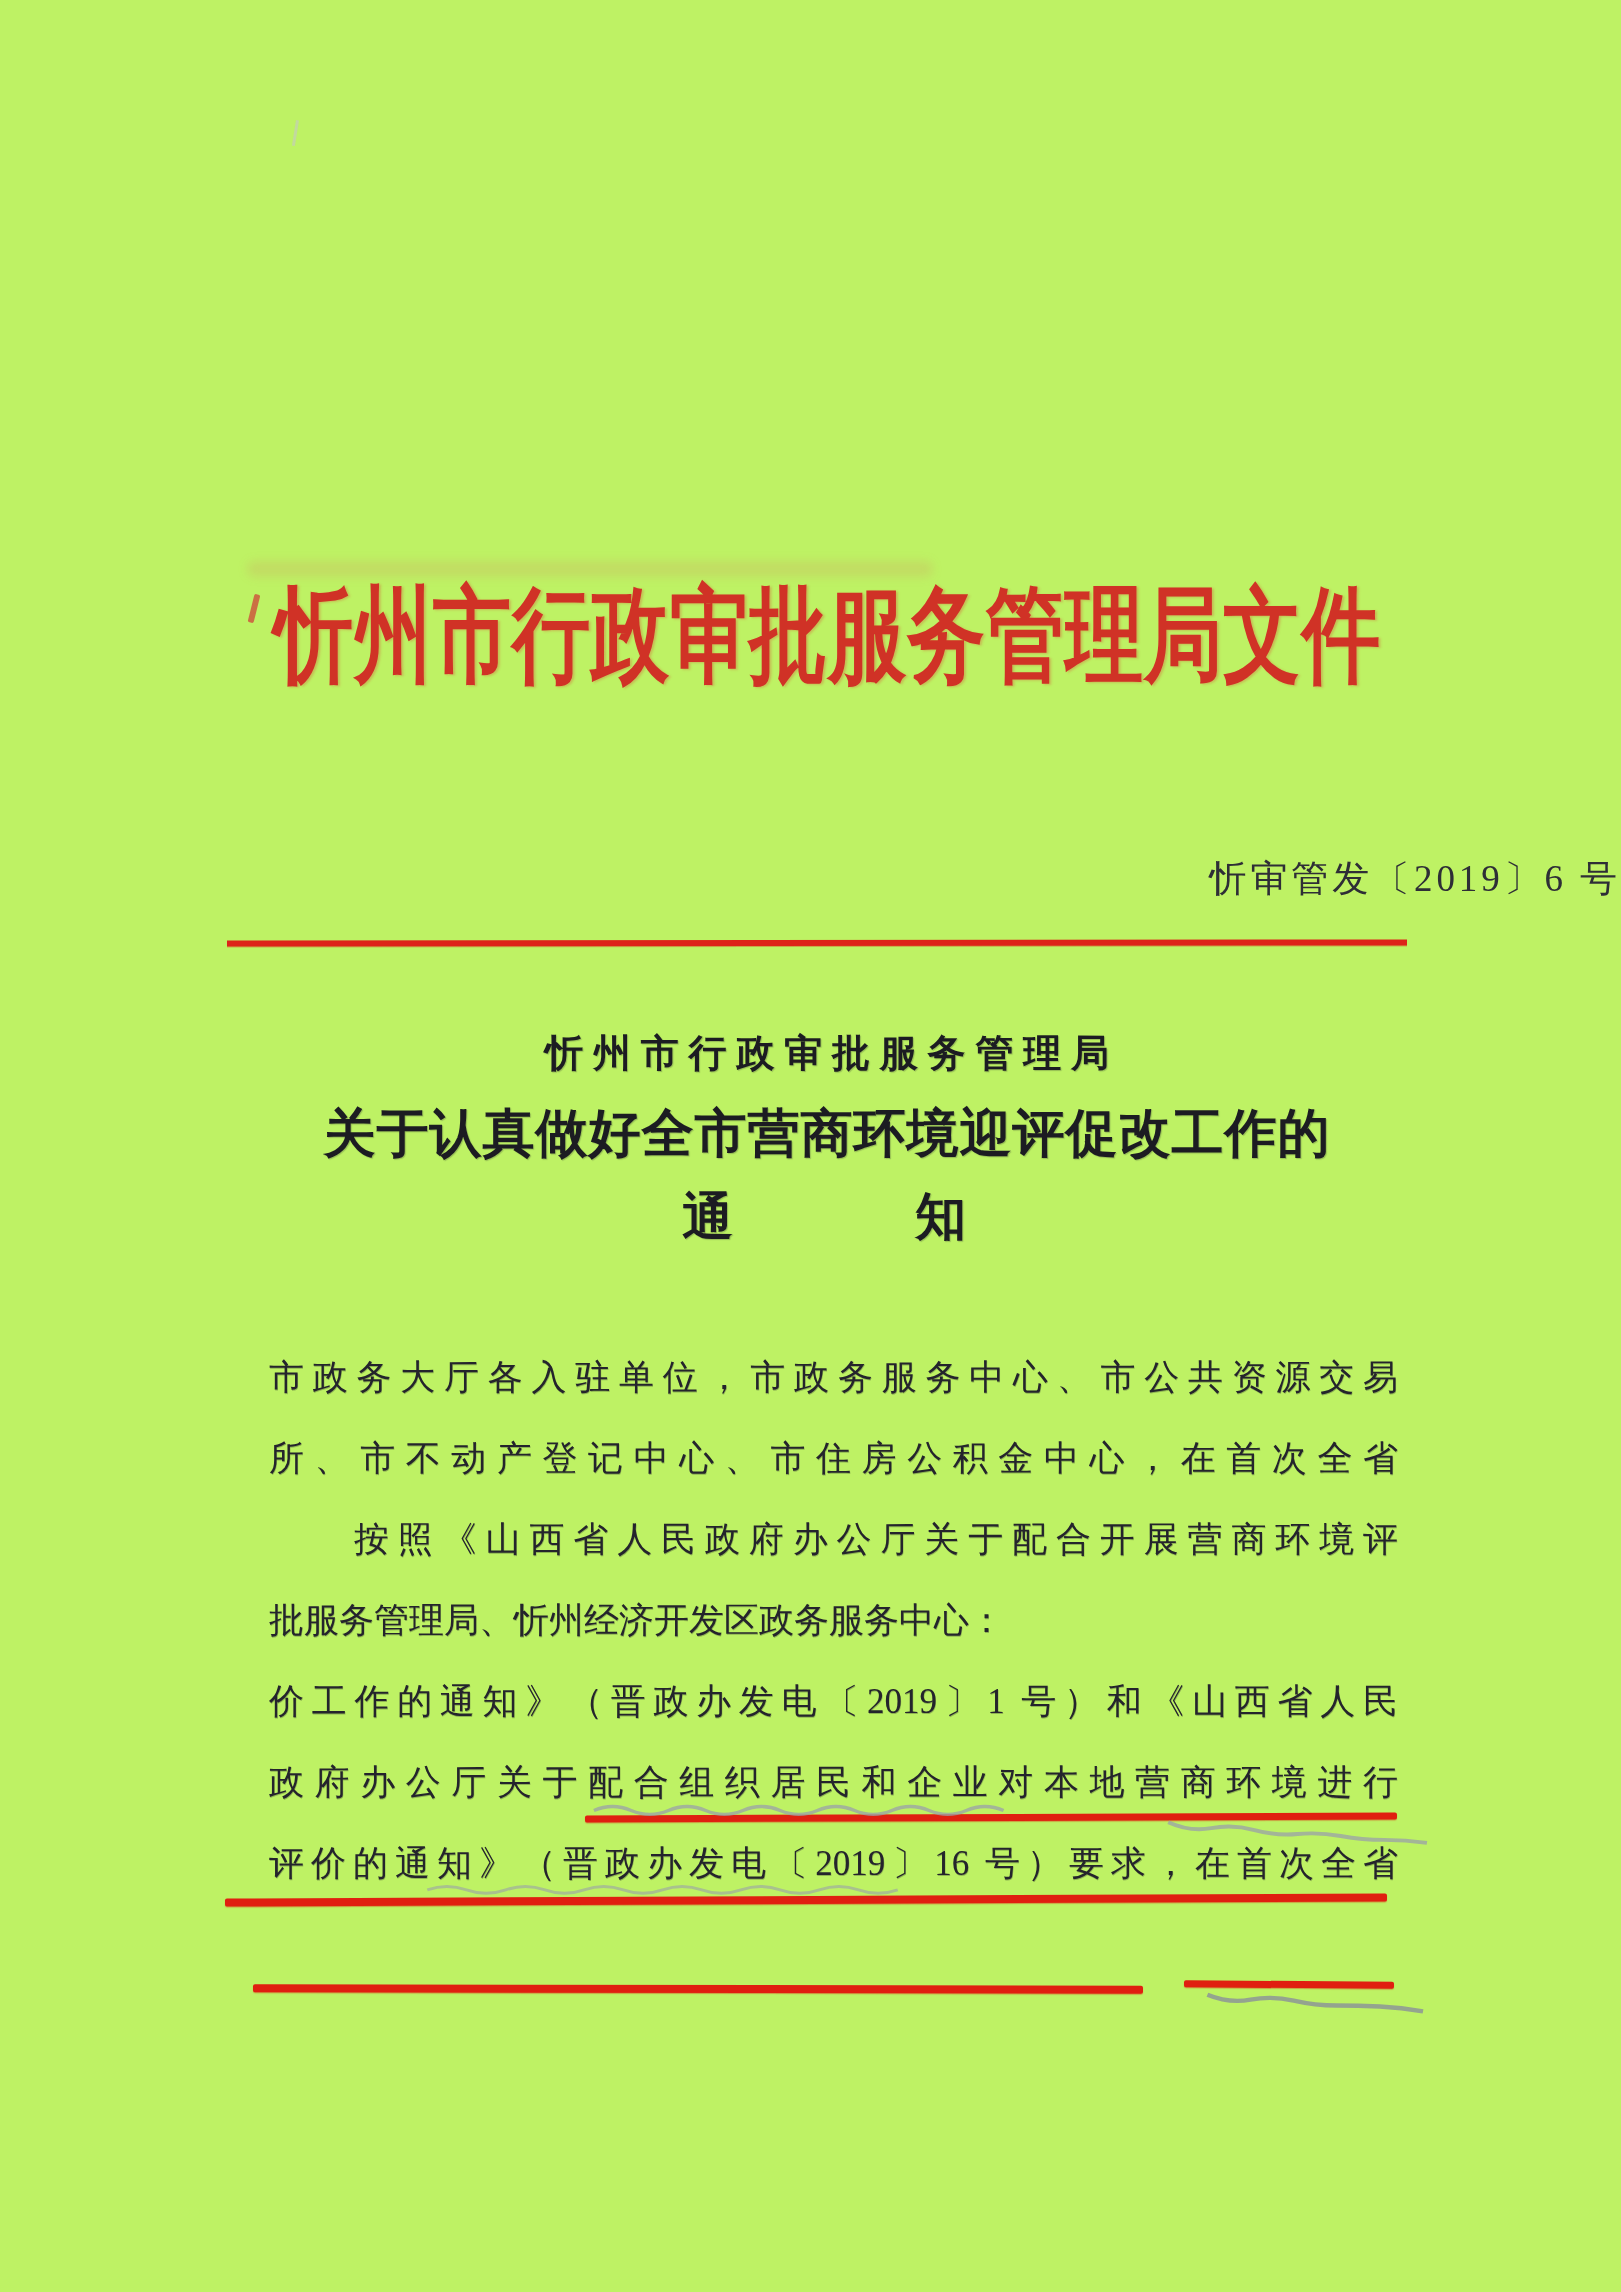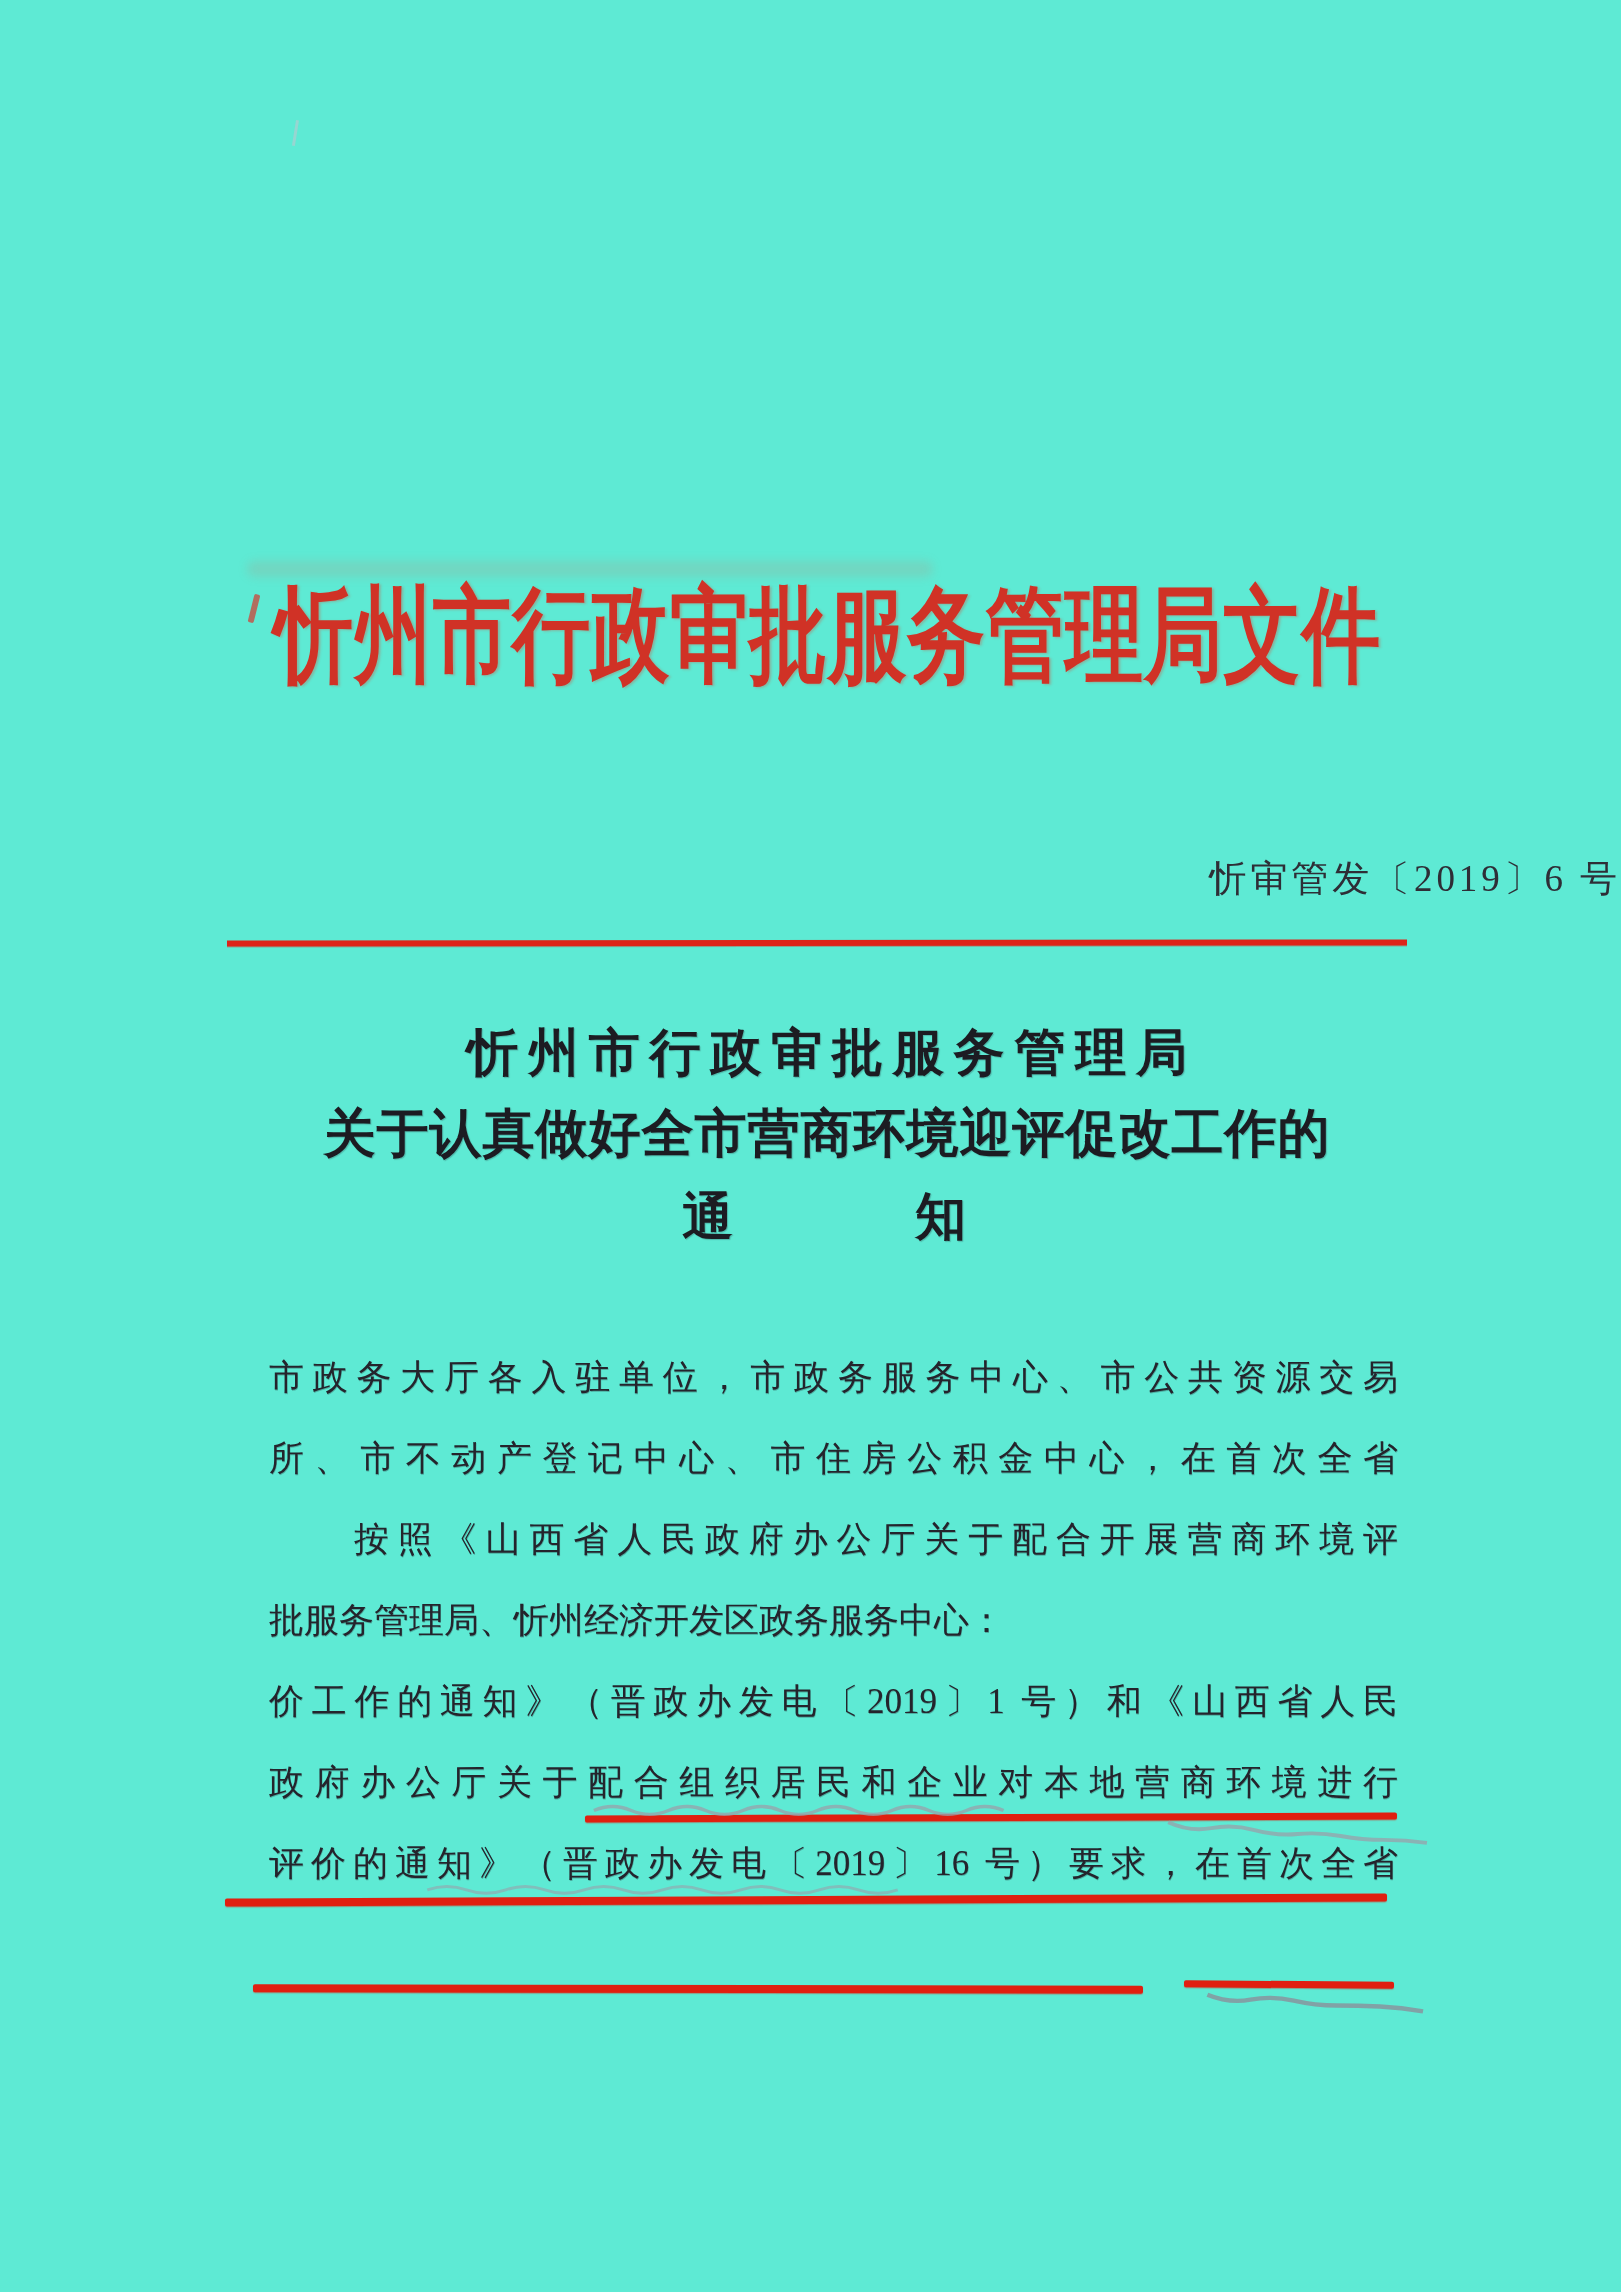--- a/index.html
+++ b/index.html
@@ -4,21 +4,21 @@
 <style>
   html, body { margin: 0; padding: 0; }
   body {
     width: 1621px; height: 2293px;
     background: #f4f4f2;
     font-family: "Liberation Serif", "DejaVu Serif", serif;
   }
   .page {
     position: relative;
     width: 1621px; height: 2293px;
-    background: #5eead4;
+    background: #bef264;
     overflow: hidden;
   }
 
   
   .hdr-title {
     position: absolute;
     top: 584px; left: 0; width: 100%;
     text-align: center;
     padding-left: 35px;
     box-sizing: border-box;
@@ -78,21 +78,21 @@
 
   
   .title-block {
     position: absolute;
     top: 1013px; left: 0; width: 100%;
     text-align: center;
     color: #1c1c22;
     font-weight: bold;
   }
   .title-block .t1 {
-    font-size: 51px; line-height: 80px;
+    font-size: 38px; line-height: 80px;
     letter-spacing: 9.8px; padding-left: 43px;
     text-shadow: 1px 1px 1px rgba(30,30,40,0.25);
   }
   .title-block .t2 {
     font-size: 52px; line-height: 82px;
     letter-spacing: 1px; padding-left: 33px;
     text-shadow: 1px 1px 1px rgba(30,30,40,0.25);
   }
   .title-block .t3 {
     font-size: 51px; line-height: 84px;

